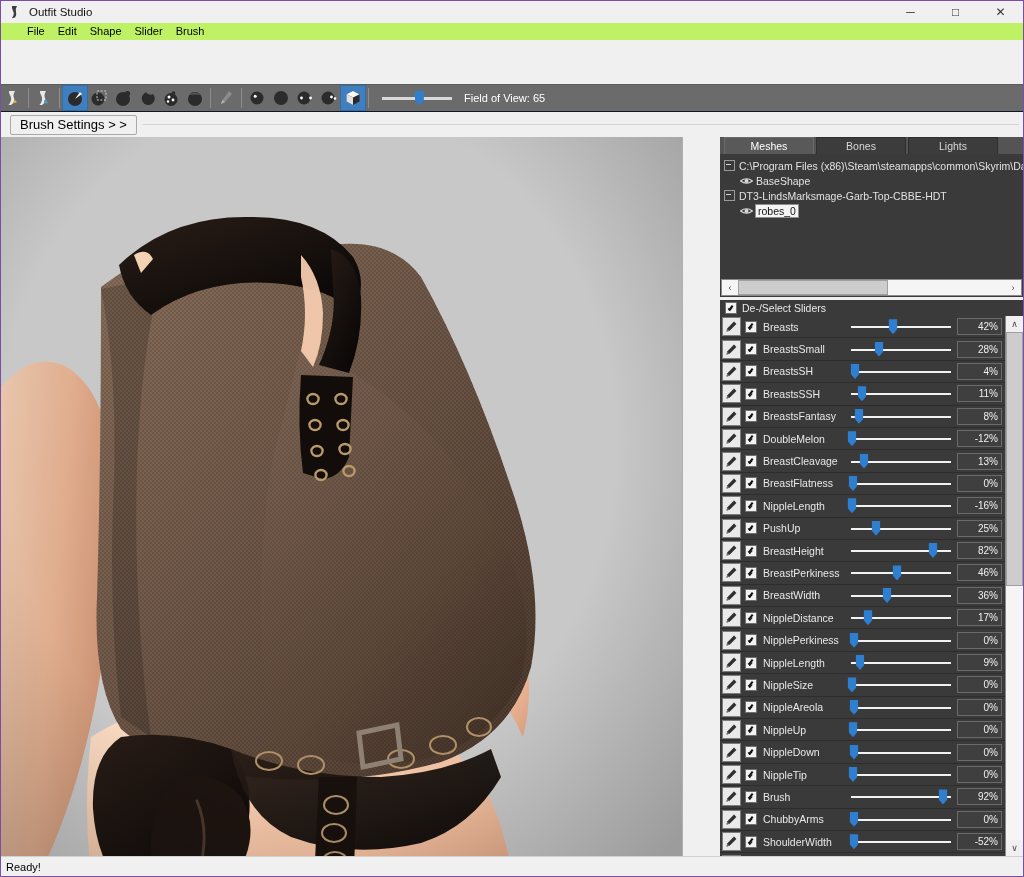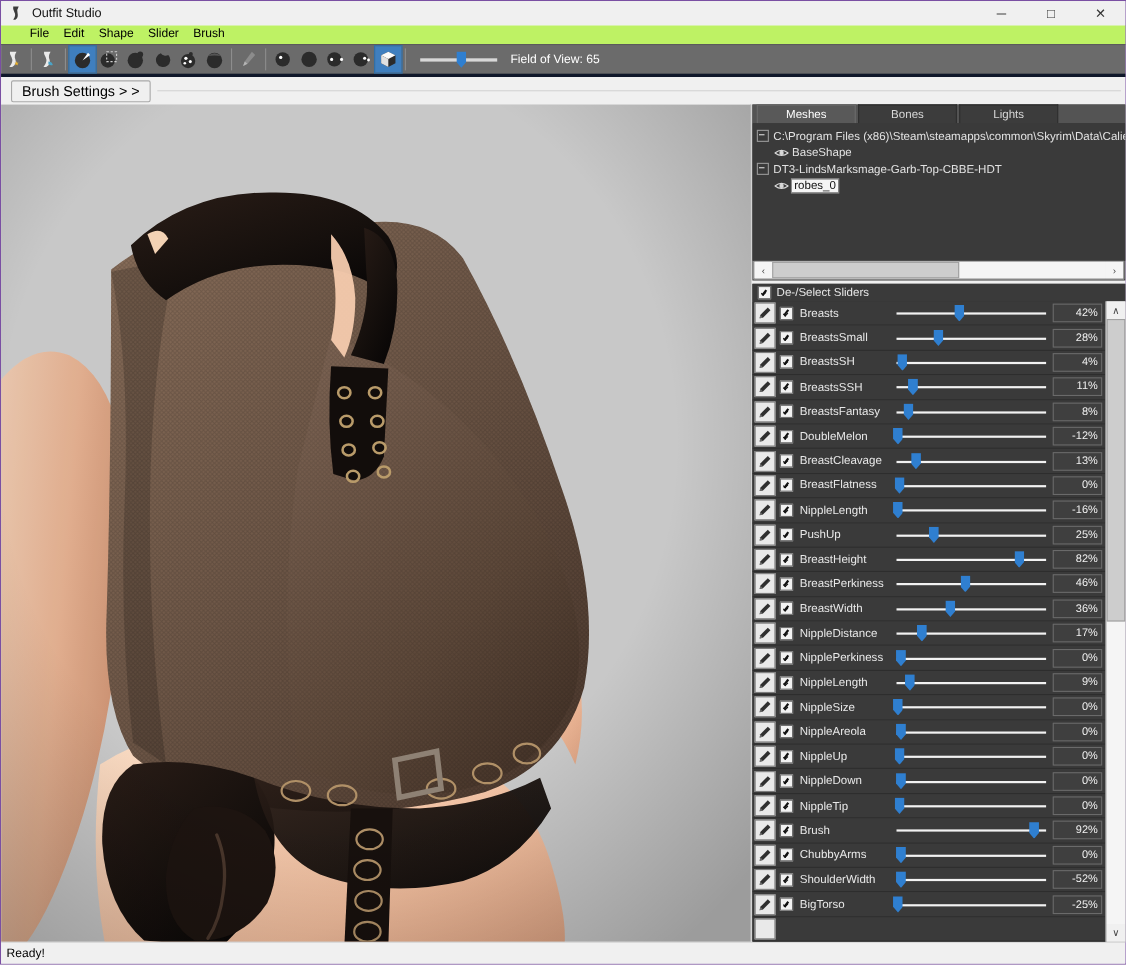--- a/index.html
+++ b/index.html
@@ -41,21 +41,21 @@
     display:flex;align-items:center;padding-left:20px;
   }
   .menuitem{
     padding:1px 7px 2px 6px;font-size:11px;color:#000;
   }
 
   
   .toolbar{
     height:26px;min-height:26px;background:#6b6b6b;
     display:flex;align-items:center;
-    border-top:1px solid #5b5b5b;border-bottom:3px solid #0f172a;
+    border-top:1px solid #5b5b5b;border-bottom:1px solid #0f172a;margin-top:44px;
   }
   .tgroup{display:flex;align-items:center;height:26px;}
   .tsep{
     width:1px;height:20px;background:#8d8d8d;margin:0 3px;flex:none;
   }
   .tbtn{
     width:24px;height:24px;margin:0 0px;
     display:flex;align-items:center;justify-content:center;
     position:relative;flex:none;
   }
@@ -94,21 +94,21 @@
   .viewport{
     width:681px;min-width:681px;position:relative;overflow:hidden;
     background:#c8c8c8;
     border-right:1px solid #b0b0b0;
   }
   .vp-canvas{position:absolute;inset:0;}
 
   
   .rightcol{
     flex:1;display:flex;flex-direction:column;min-width:0;
-    background:#f0f0f0;padding-left:1px;
+    background:#f0f0f0;padding-left:1px;margin-left:36px;
   }
 
   
   .meshpanel{
     height:160px;min-height:160px;display:flex;flex-direction:column;
     background:#3a3a3a;
   }
   .tabbar{
     height:17px;min-height:17px;background:#545454;
     display:flex;align-items:flex-end;padding-left:4px;

